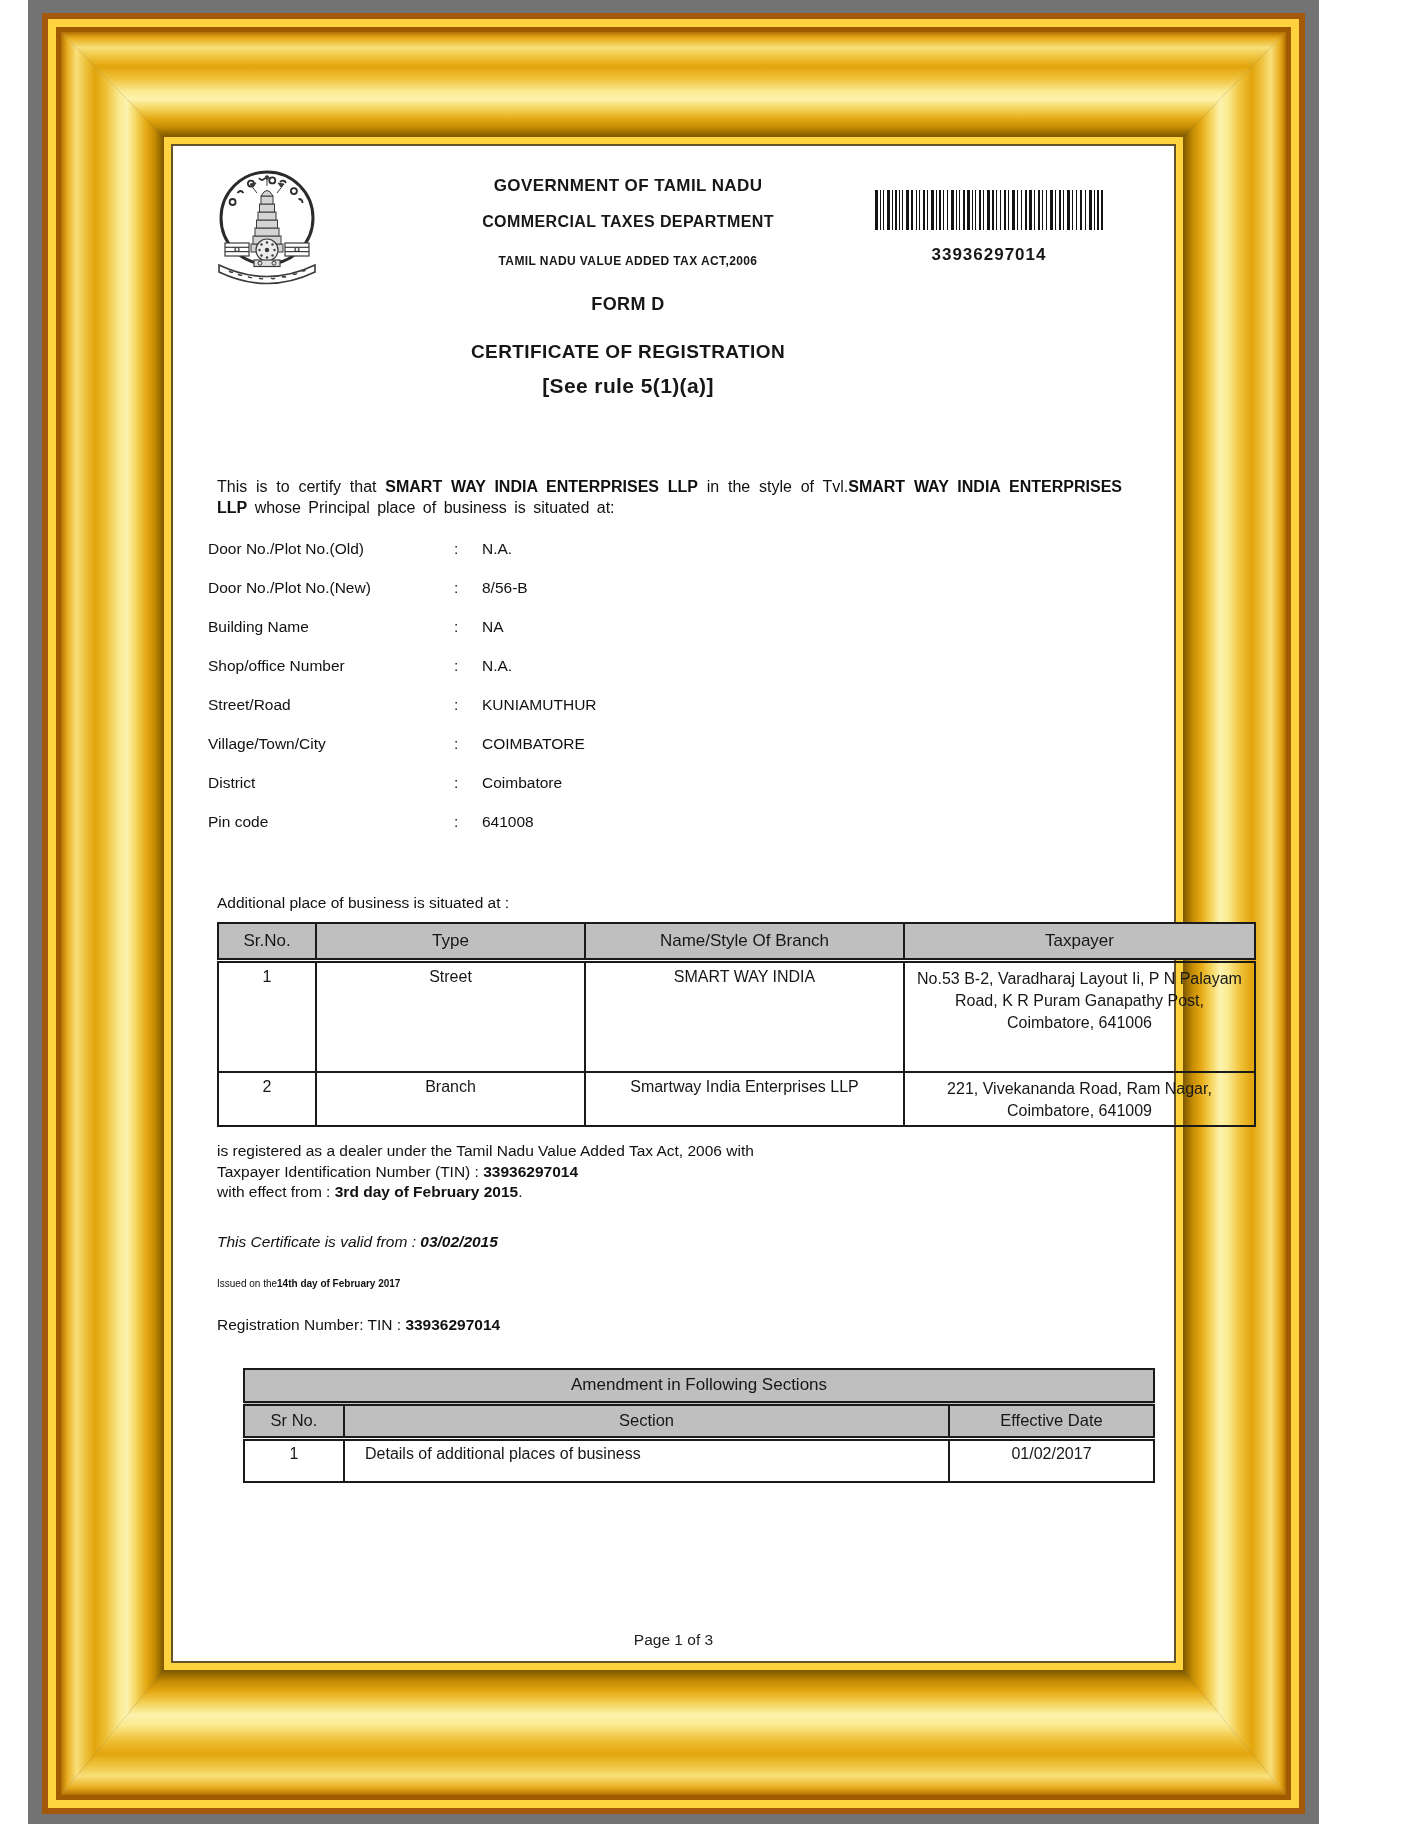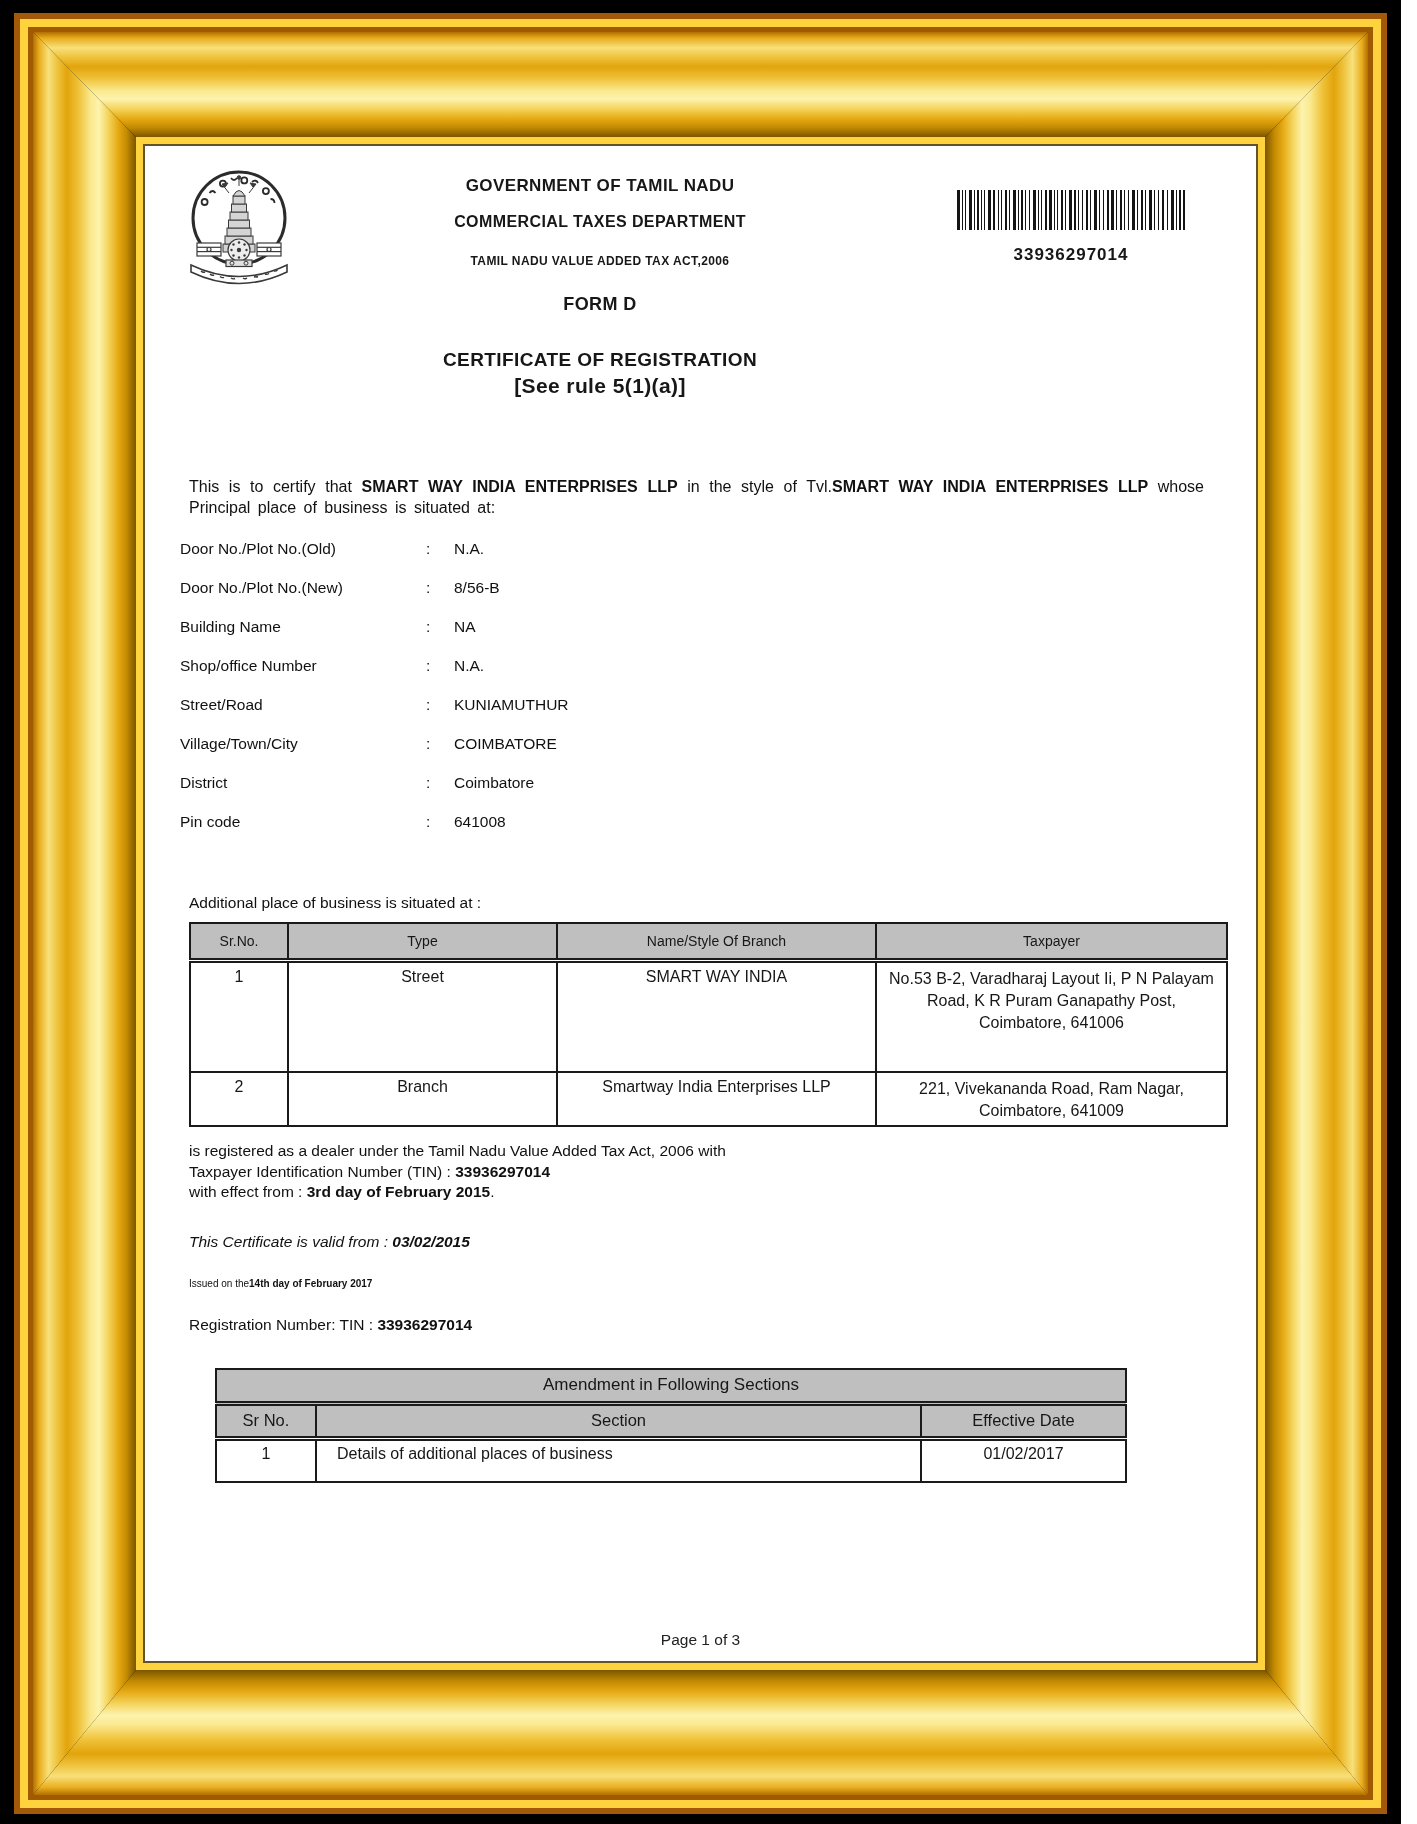--- a/index.html
+++ b/index.html
@@ -1,18 +1,18 @@
 <!DOCTYPE html>
 <html><head>
 <meta charset="utf-8">
 <style>
   html,body { margin:0; padding:0; background:#ffffff; }
   .page {
-    position:relative; width:1401px; height:1824px; background:#000000;
-    font-family:"Liberation Sans", sans-serif; color:#111; overflow:hidden;
+    position:relative; width:1291px; height:1824px; background:#737373;
+    font-family:"Liberation Sans", sans-serif; color:#111; overflow:hidden;margin-left:28px;
   }
   
   .ring { position:absolute; pointer-events:none; }
   .ring-a { top:13px; left:14px; right:14px; bottom:10px; border:6px solid #a4590a; }
   .ring-b { top:19px; left:20px; right:20px; bottom:16px; border:8px solid #ffd33e; }
   .ring-c { top:27px; left:28px; right:28px; bottom:24px; border:5px solid #a05b02; }
   .molding { position:absolute; top:32px; left:33px; right:33px; bottom:29px; pointer-events:none; }
   .mstrip { position:absolute; }
   .m-top { top:0; left:0; right:0; height:105px;
     background:linear-gradient(to bottom,#b26f02 0%,#e9ad1e 6%,#f8e07a 15%,#eec23c 24%,#e2a40c 33%,#efc138 44%,#fae98f 56%,#fdf3ae 64%,#f4d45c 73%,#e5a812 83%,#c38a02 91%,#926700 97%,#7c5600 100%);
@@ -32,42 +32,42 @@
   
   .content { position:absolute; top:146px; left:145px; right:145px; bottom:163px; background:#fff; }
 
   .header { position:relative; height:256px; }
   .titles { position:absolute; left:10px; top:0; width:890px; }
   .tline { position:absolute; left:0; width:100%; text-align:center; font-weight:bold; white-space:nowrap; letter-spacing:.4px; color:#171717; }
   .tl1 { top:30px;  font-size:17px; }
   .tl2 { top:67px;  font-size:16px; }
   .tl3 { top:108px; font-size:12px; }
   .tl4 { top:148px; font-size:18px; }
-  .tl5 { top:203px; font-size:19px; }
+  .tl5 { top:195px; font-size:19px; }
   .tl6 { top:228px; font-size:21px; }
 
   .emblem { position:absolute; left:38px; top:16px; }
 
   .barcode-block { position:absolute; top:44px; right:70px; width:230px; text-align:center; }
   .bc-num { margin-top:11px; font-weight:bold; font-size:17px; letter-spacing:1px; color:#171717; }
 
   .certify { margin:74px 52px 0 44px; font-size:16px; line-height:21px; text-align:justify; word-spacing:3px; }
   .b { font-weight:bold; }
 
   .fields { margin:22px 0 0 35px; }
   .frow { position:relative; height:39px; font-size:15.5px; }
   .fcolon { position:absolute; left:246px; }
   .fvalue { position:absolute; left:274px; }
 
   .caption { margin:42px 0 0 44px; font-size:15.5px; }
 
   table { border-collapse:collapse; table-layout:fixed; color:#171717; }
   .tbl1 { margin:10px 0 0 44px; width:1037px; font-size:16px; }
   .tbl1 th, .tbl1 td { border:2px solid #1a1a1a; text-align:center; padding:3px 5px; overflow:hidden; }
-  .tbl1 th { background:#bfbfbf; font-weight:normal; height:28px; border-bottom:5px double #1a1a1a; font-size:14px; }
+  .tbl1 th { background:#bfbfbf; font-weight:normal; height:28px; border-bottom:5px double #1a1a1a; font-size:17px; }
   .tbl1 .row1 td { height:100px; vertical-align:top; padding-top:5px; }
   .tbl1 .row2 td { height:44px; vertical-align:top; padding-top:5px; }
   .tbl1 td.addr { line-height:22px; }
 
   .reg   { margin:14px 0 0 44px; font-size:15.5px; line-height:20.5px; }
   .valid { margin:30px 0 0 44px; font-size:15.5px;font-style:italic; }
   .issued{ margin:27px 0 0 44px; font-size:10px; }
   .regnum{ margin:27px 0 0 44px; font-size:15.5px; }
 
   .tbl2 { margin:34px 0 0 70px; width:910px; font-size:16px; }

